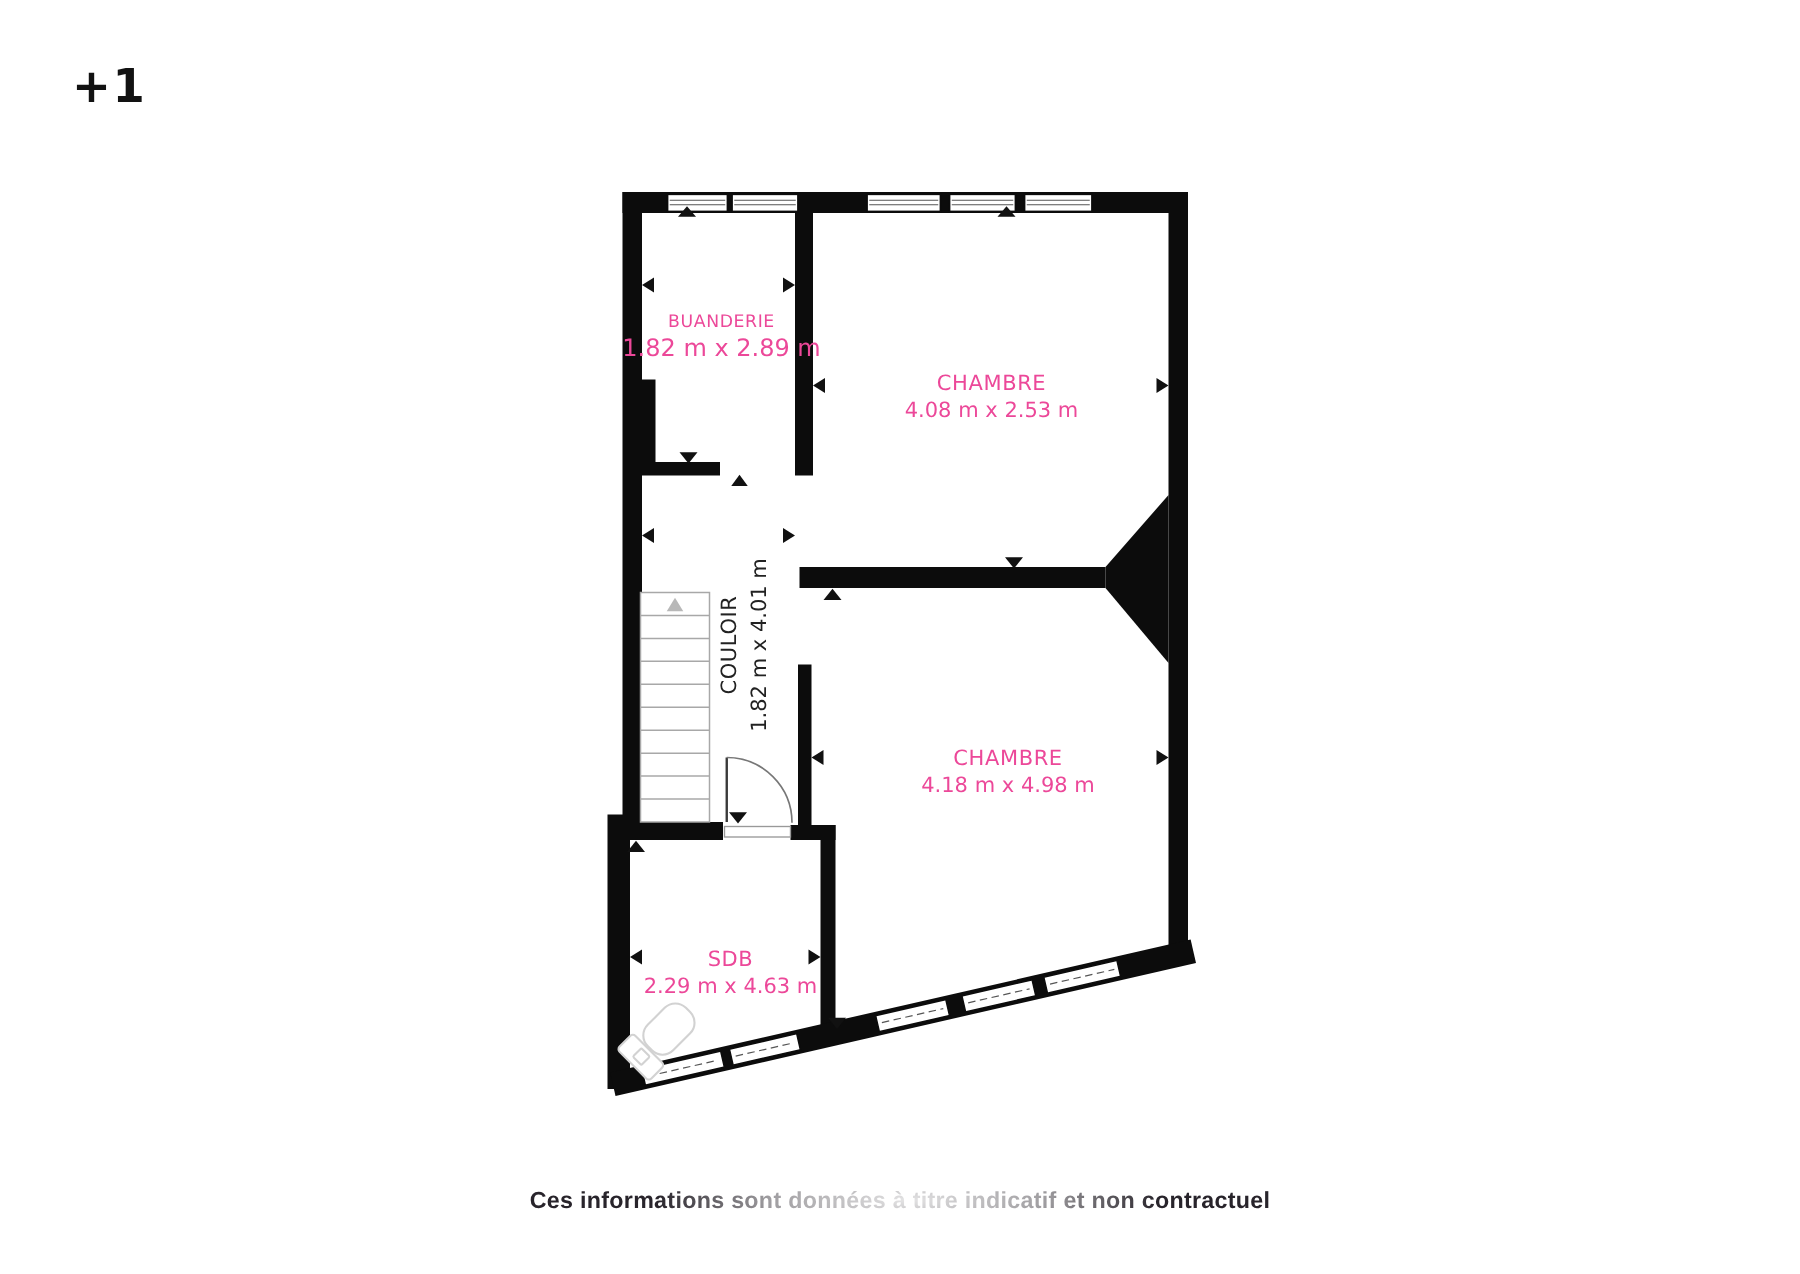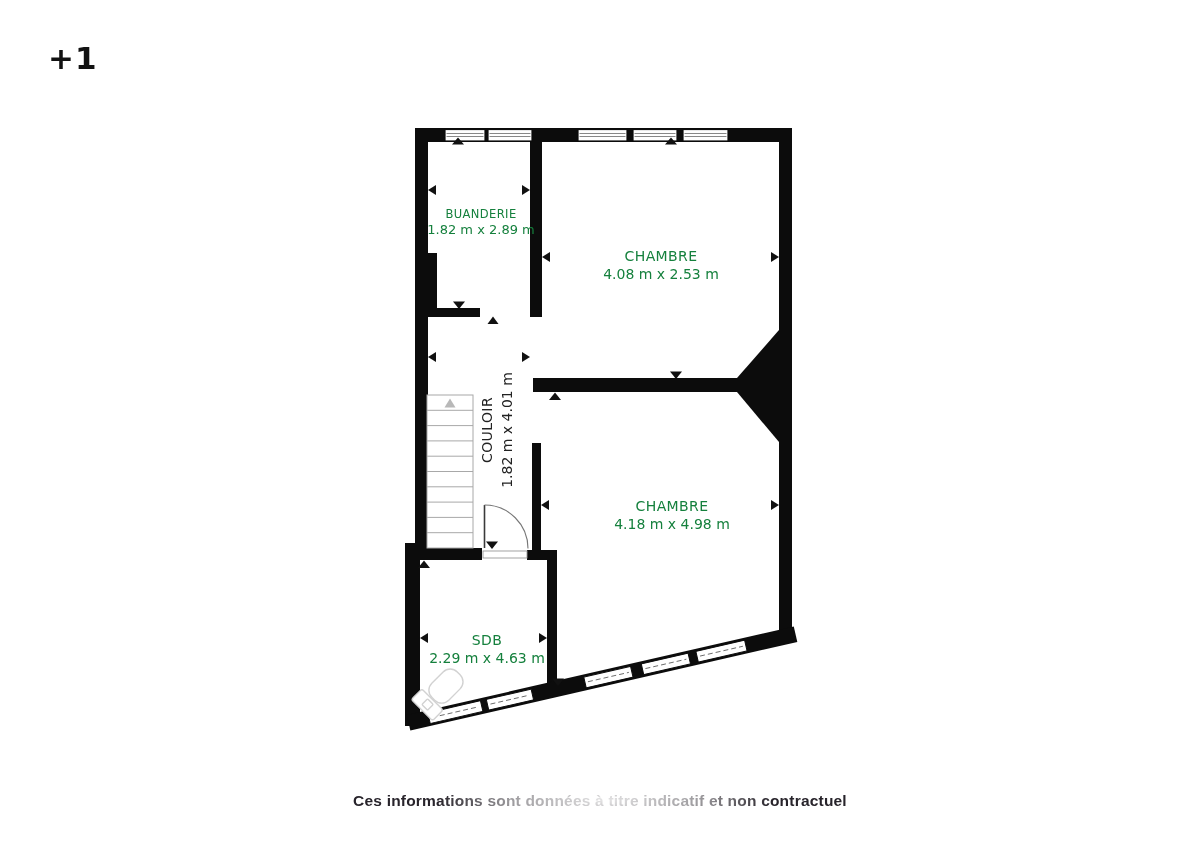--- a/index.html
+++ b/index.html
@@ -11,26 +11,26 @@
     font-family:"DejaVu Sans",sans-serif;
   }
   .plan-svg{position:absolute;left:0;top:0;}
   .floor-label{
     position:absolute;left:48px;top:40px;
     font-size:31px;font-weight:700;color:#121212;
     letter-spacing:1px;
   }
   .label{
     position:absolute;transform:translateX(-50%);
-    text-align:center;color:#15803d;white-space:nowrap;line-height:1.15;
+    text-align:center;color:#ec4899;white-space:nowrap;line-height:1.15;
   }
   .room-name{font-size:14px;letter-spacing:.4px;}
   .room-dims{font-size:14px;margin-top:2px;}
   .small .room-name{font-size:11.5px;}
-  .small .room-dims{font-size:13px;}
+  .small .room-dims{font-size:16px;}
   .rotated{
     position:absolute;left:497px;top:430px;
     transform:translate(-50%,-50%) rotate(-90deg);
     text-align:center;color:#222;white-space:nowrap;line-height:1.3;
   }
   .footer-note{
     position:absolute;left:600px;top:792px;
     transform:translateX(-50%);
     font-family:"Liberation Sans",sans-serif;
     font-size:15.5px;font-weight:600;color:#28242b;

